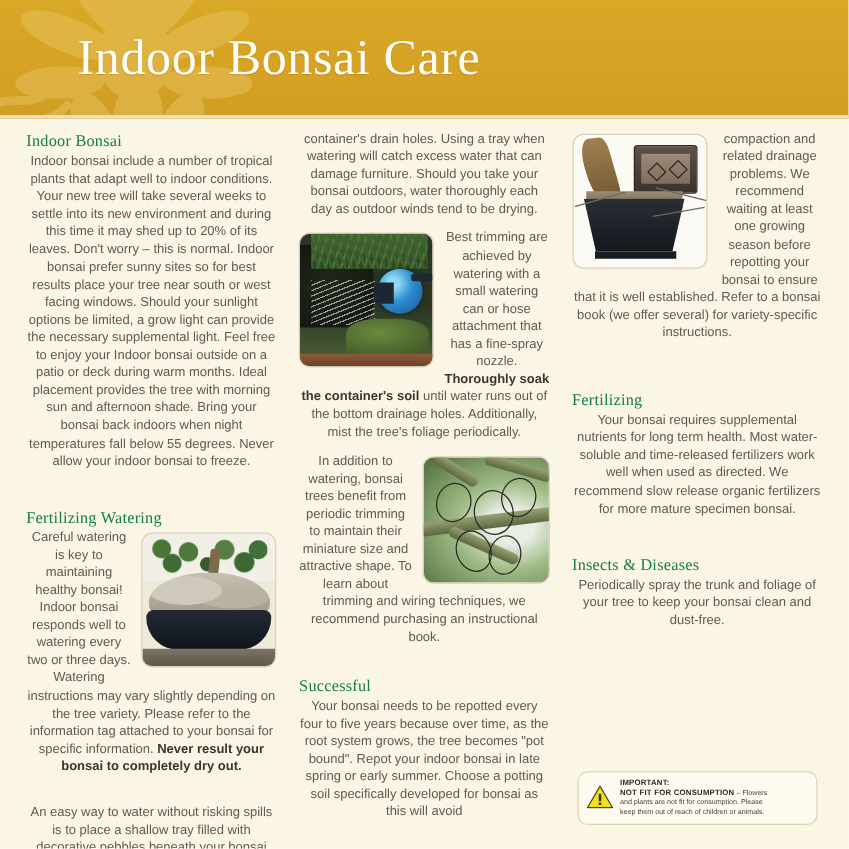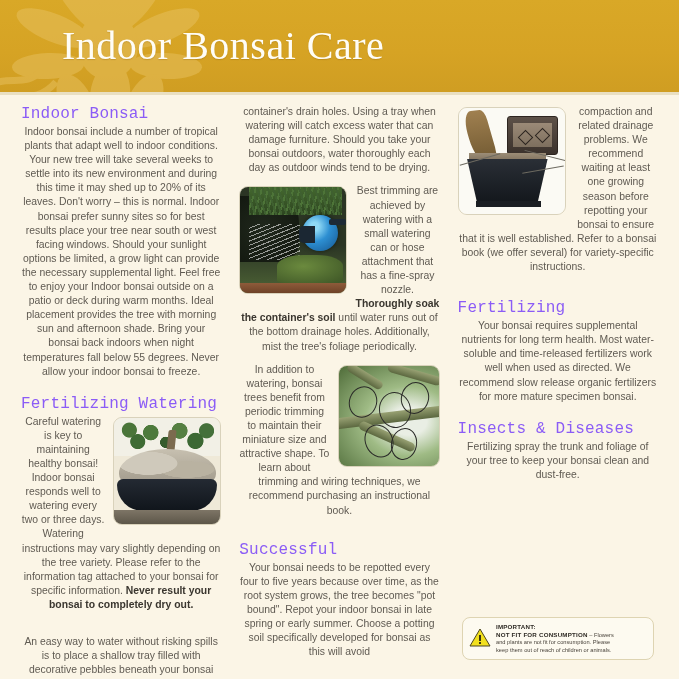--- a/index.html
+++ b/index.html
@@ -52,28 +52,28 @@
     box-sizing:border-box;
     height:584px;
   }
   .col{
     width:33.33%;
     box-sizing:border-box;
     padding:0 9px;
     position:relative;
   }
   h2.sec{
-    font-family:Liberation Mono, monospace;
+    font-family:Liberation Serif, serif;
     font-weight:normal;
-    font-size:16px;
-    color:#8b5cf6;
+    font-size:13px;
+    color:#15803d;
     margin:0 0 2px 0;
     letter-spacing:.2px;
   }
-  h2.sec.spaced{margin-top:16px;}
+  h2.sec.spaced{margin-top:29px;}
   p.body{
     margin:0 0 9px 0;
     font-size:10.4px;
     line-height:14.1px;
     color:#5f5a52;
     text-align:center;
   }
   p.body b{color:#3a362f;font-weight:bold;}
   .gap{height:14px;}
   
@@ -315,21 +315,21 @@
         </div>
       </div>
 
       <p class="body">compaction and related drainage problems. We recommend waiting at least one growing season before repotting your bonsai to ensure that it is well established. Refer to a bonsai book (we offer several) for variety-specific instructions.</p>
       <div class="clr"></div>
 
       <h2 class="sec spaced">Fertilizing</h2>
       <p class="body">Your bonsai requires supplemental nutrients for long term health. Most water-soluble and time-released fertilizers work well when used as directed. We recommend slow release organic fertilizers for more mature specimen bonsai.</p>
 
       <h2 class="sec spaced">Insects &amp; Diseases</h2>
-      <p class="body">Fertilizing spray the trunk and foliage of your tree to keep your bonsai clean and dust-free.</p>
+      <p class="body">Periodically spray the trunk and foliage of your tree to keep your bonsai clean and dust-free.</p>
     </div>
   </div>
 
   <div class="warn">
     <svg class="warn-tri" width="22" height="19" viewBox="0 0 22 19" aria-hidden="true">
       <path d="M11 1 L21 18 L1 18 Z" fill="#f2e01e" stroke="#4a4420" stroke-width="1" stroke-linejoin="round"></path>
       <rect x="10" y="7" width="2" height="6" fill="#3a3512"></rect>
       <rect x="10" y="14" width="2" height="2" fill="#3a3512"></rect>
     </svg>
     <div class="warn-txt">

